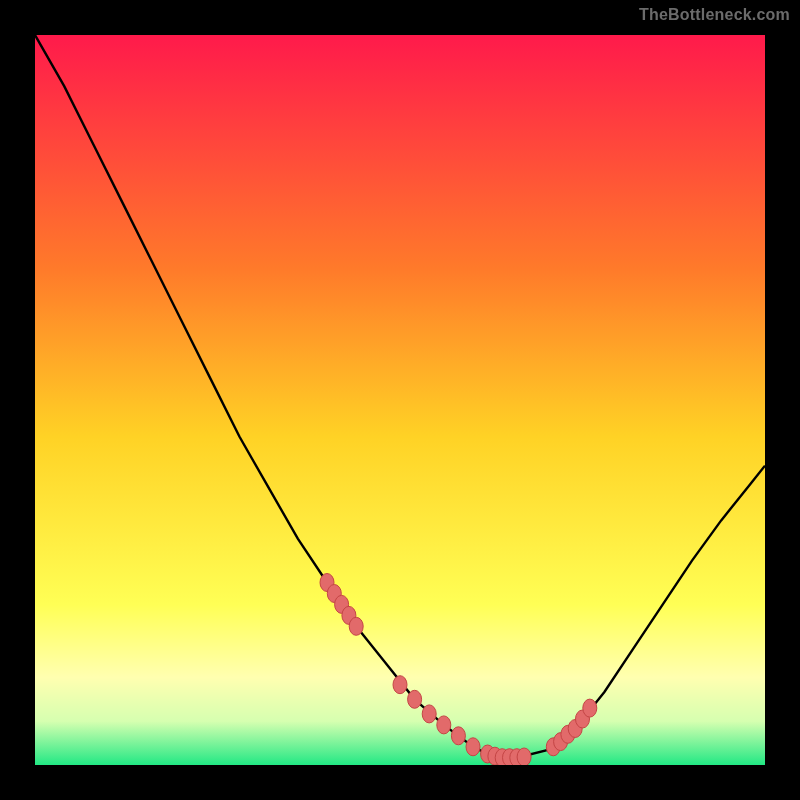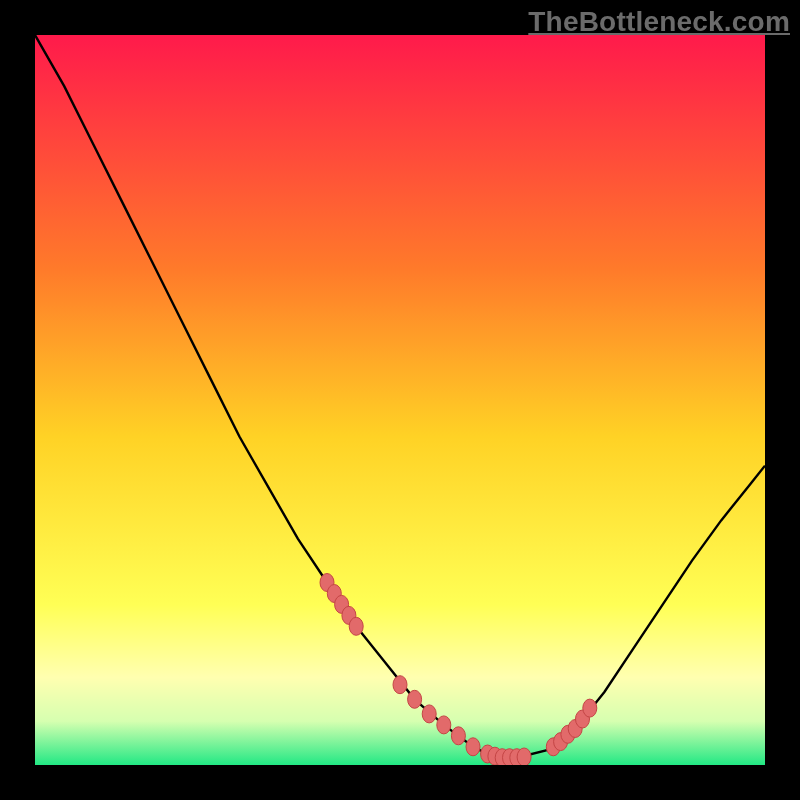--- a/index.html
+++ b/index.html
@@ -24,24 +24,23 @@
     left: 0;
     top: 0;
     width: 730px;
     height: 730px;
   }
   .watermark {
     position: absolute;
     top: 6px;
     right: 10px;
     color: #6b6b6b;
-    font-size: 28px;
+    font-size: 16px;
     font-weight: 600;
     letter-spacing: 0.2px;
-    text-decoration: underline;
   }
 </style>
 </head>
 <body>
 
 <div class="frame">
   <svg class="plot-area" viewBox="0 0 730 730" preserveAspectRatio="none">
     <defs>
       <linearGradient id="bg-grad" x1="0" y1="0" x2="0" y2="1">
         <stop id="g0" offset="0%" stop-color="#ff1a4b"></stop>

